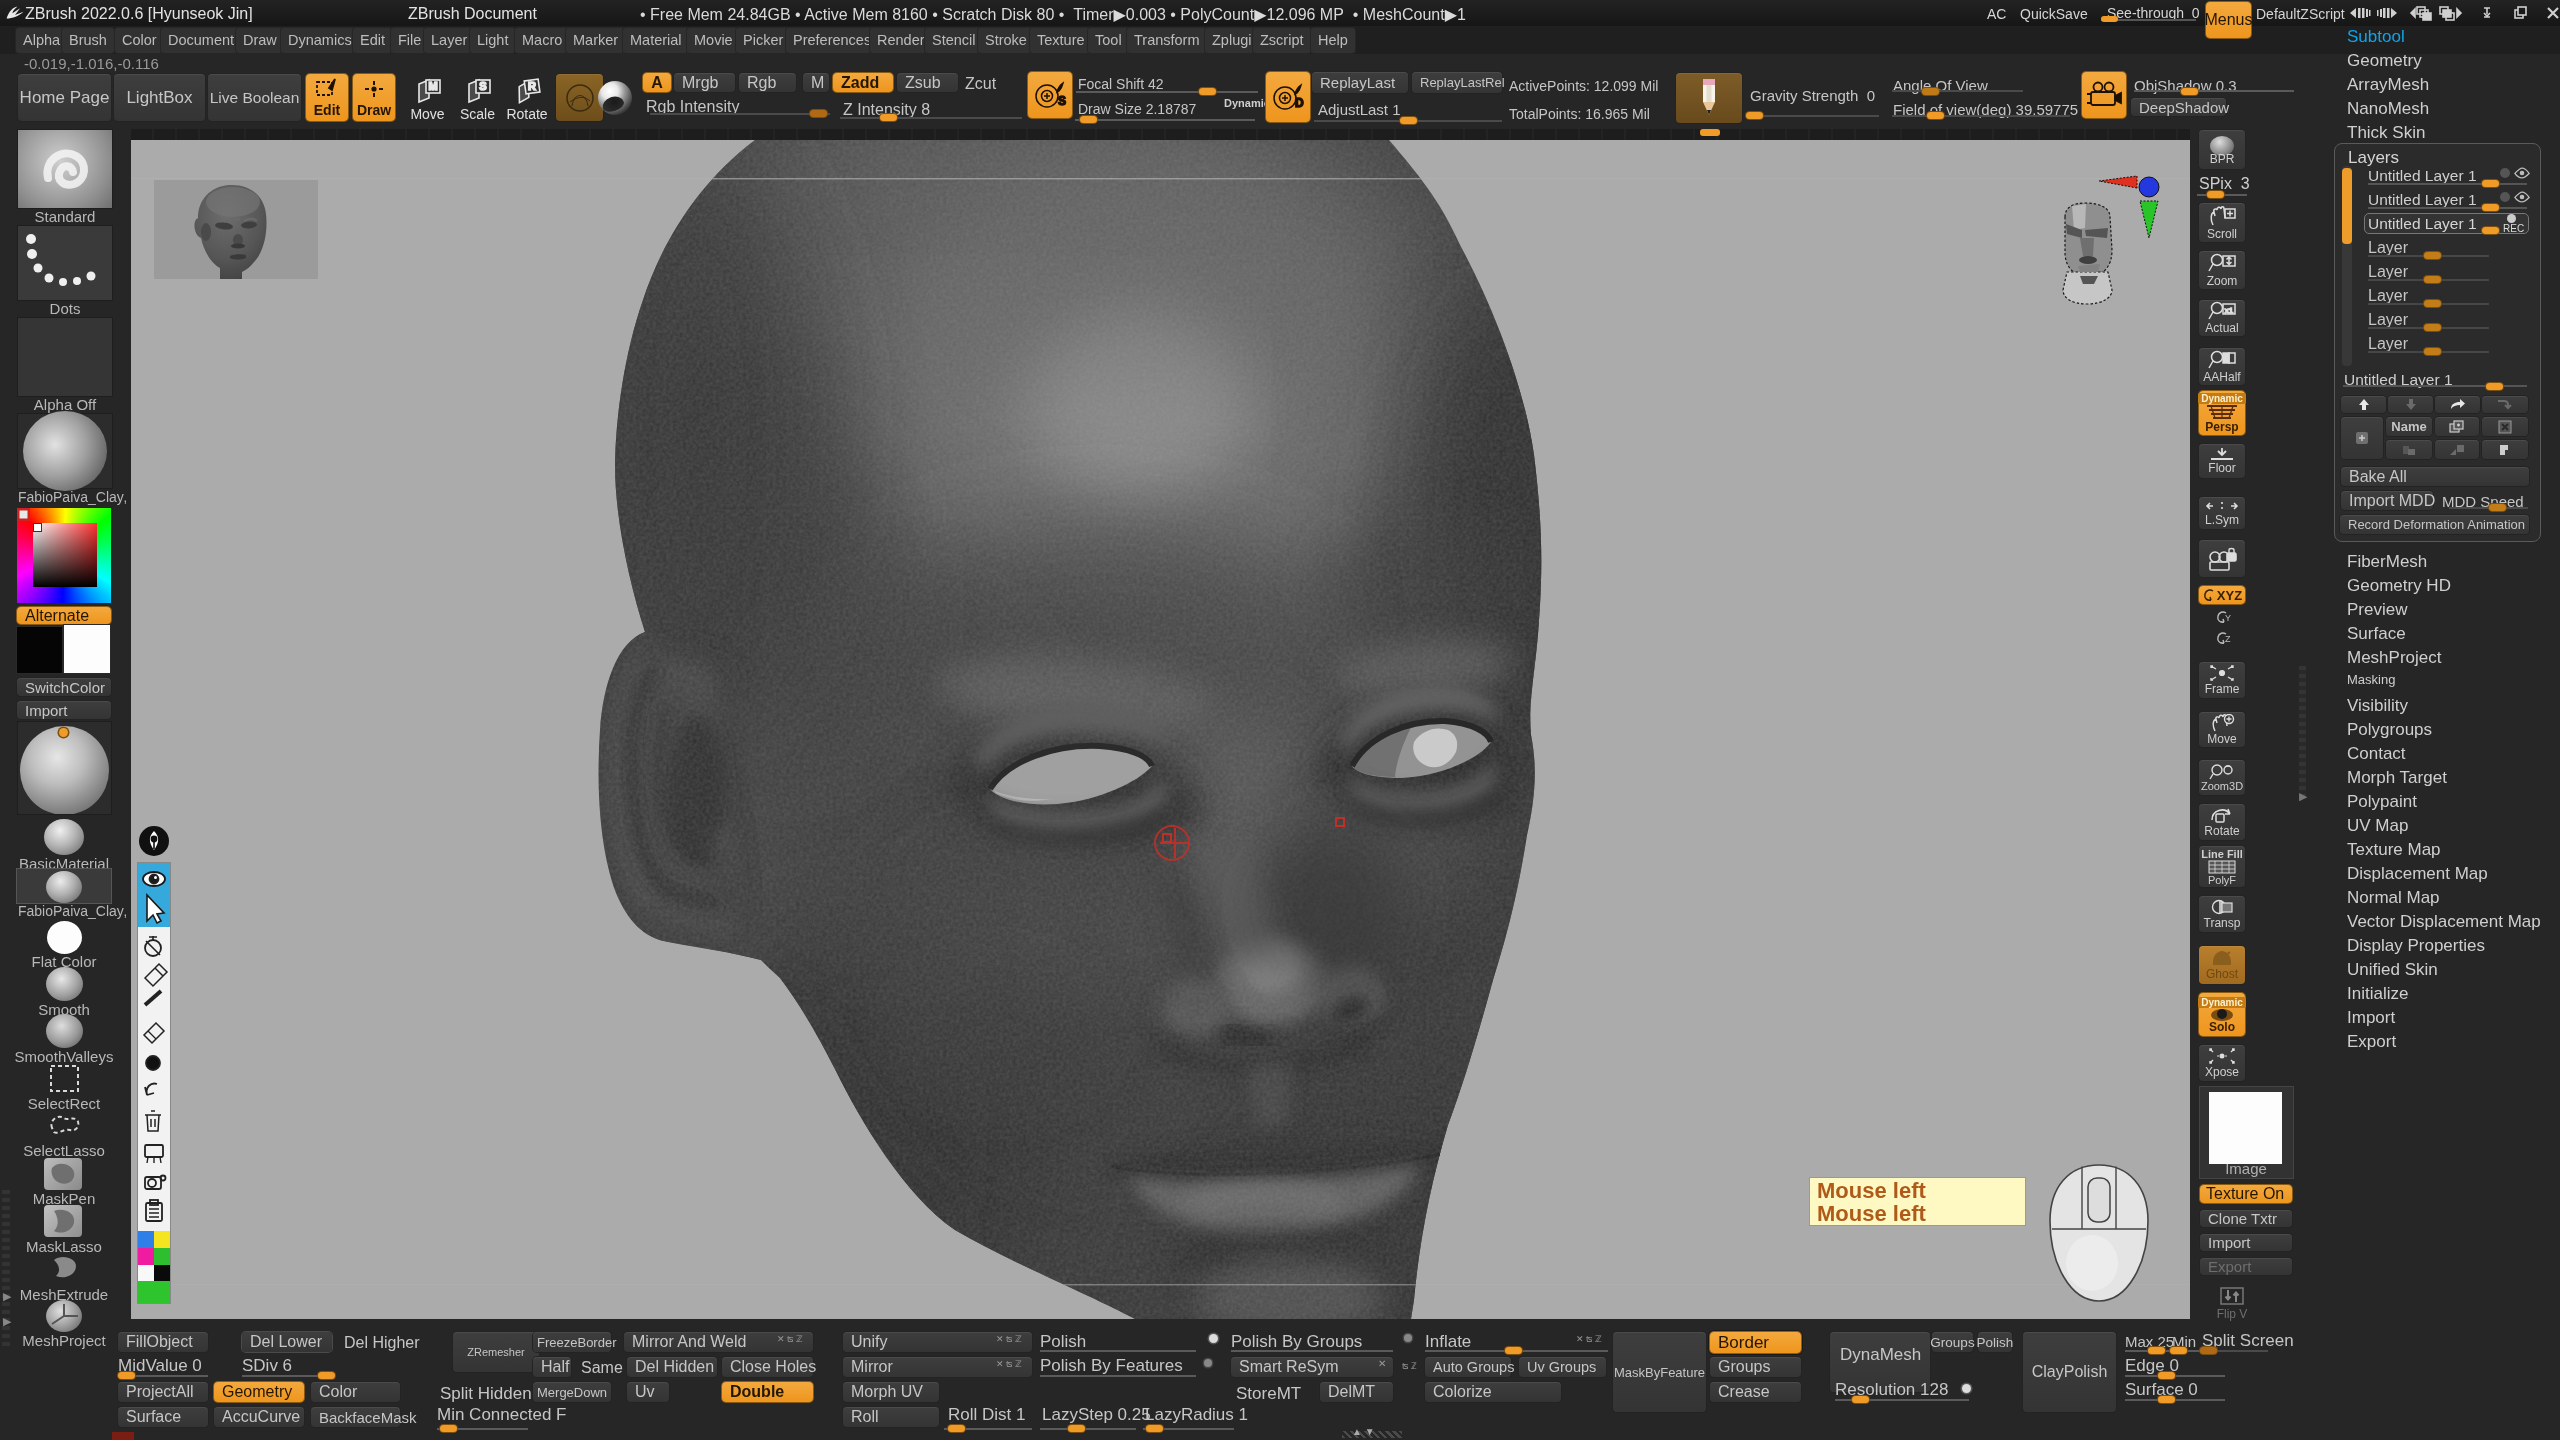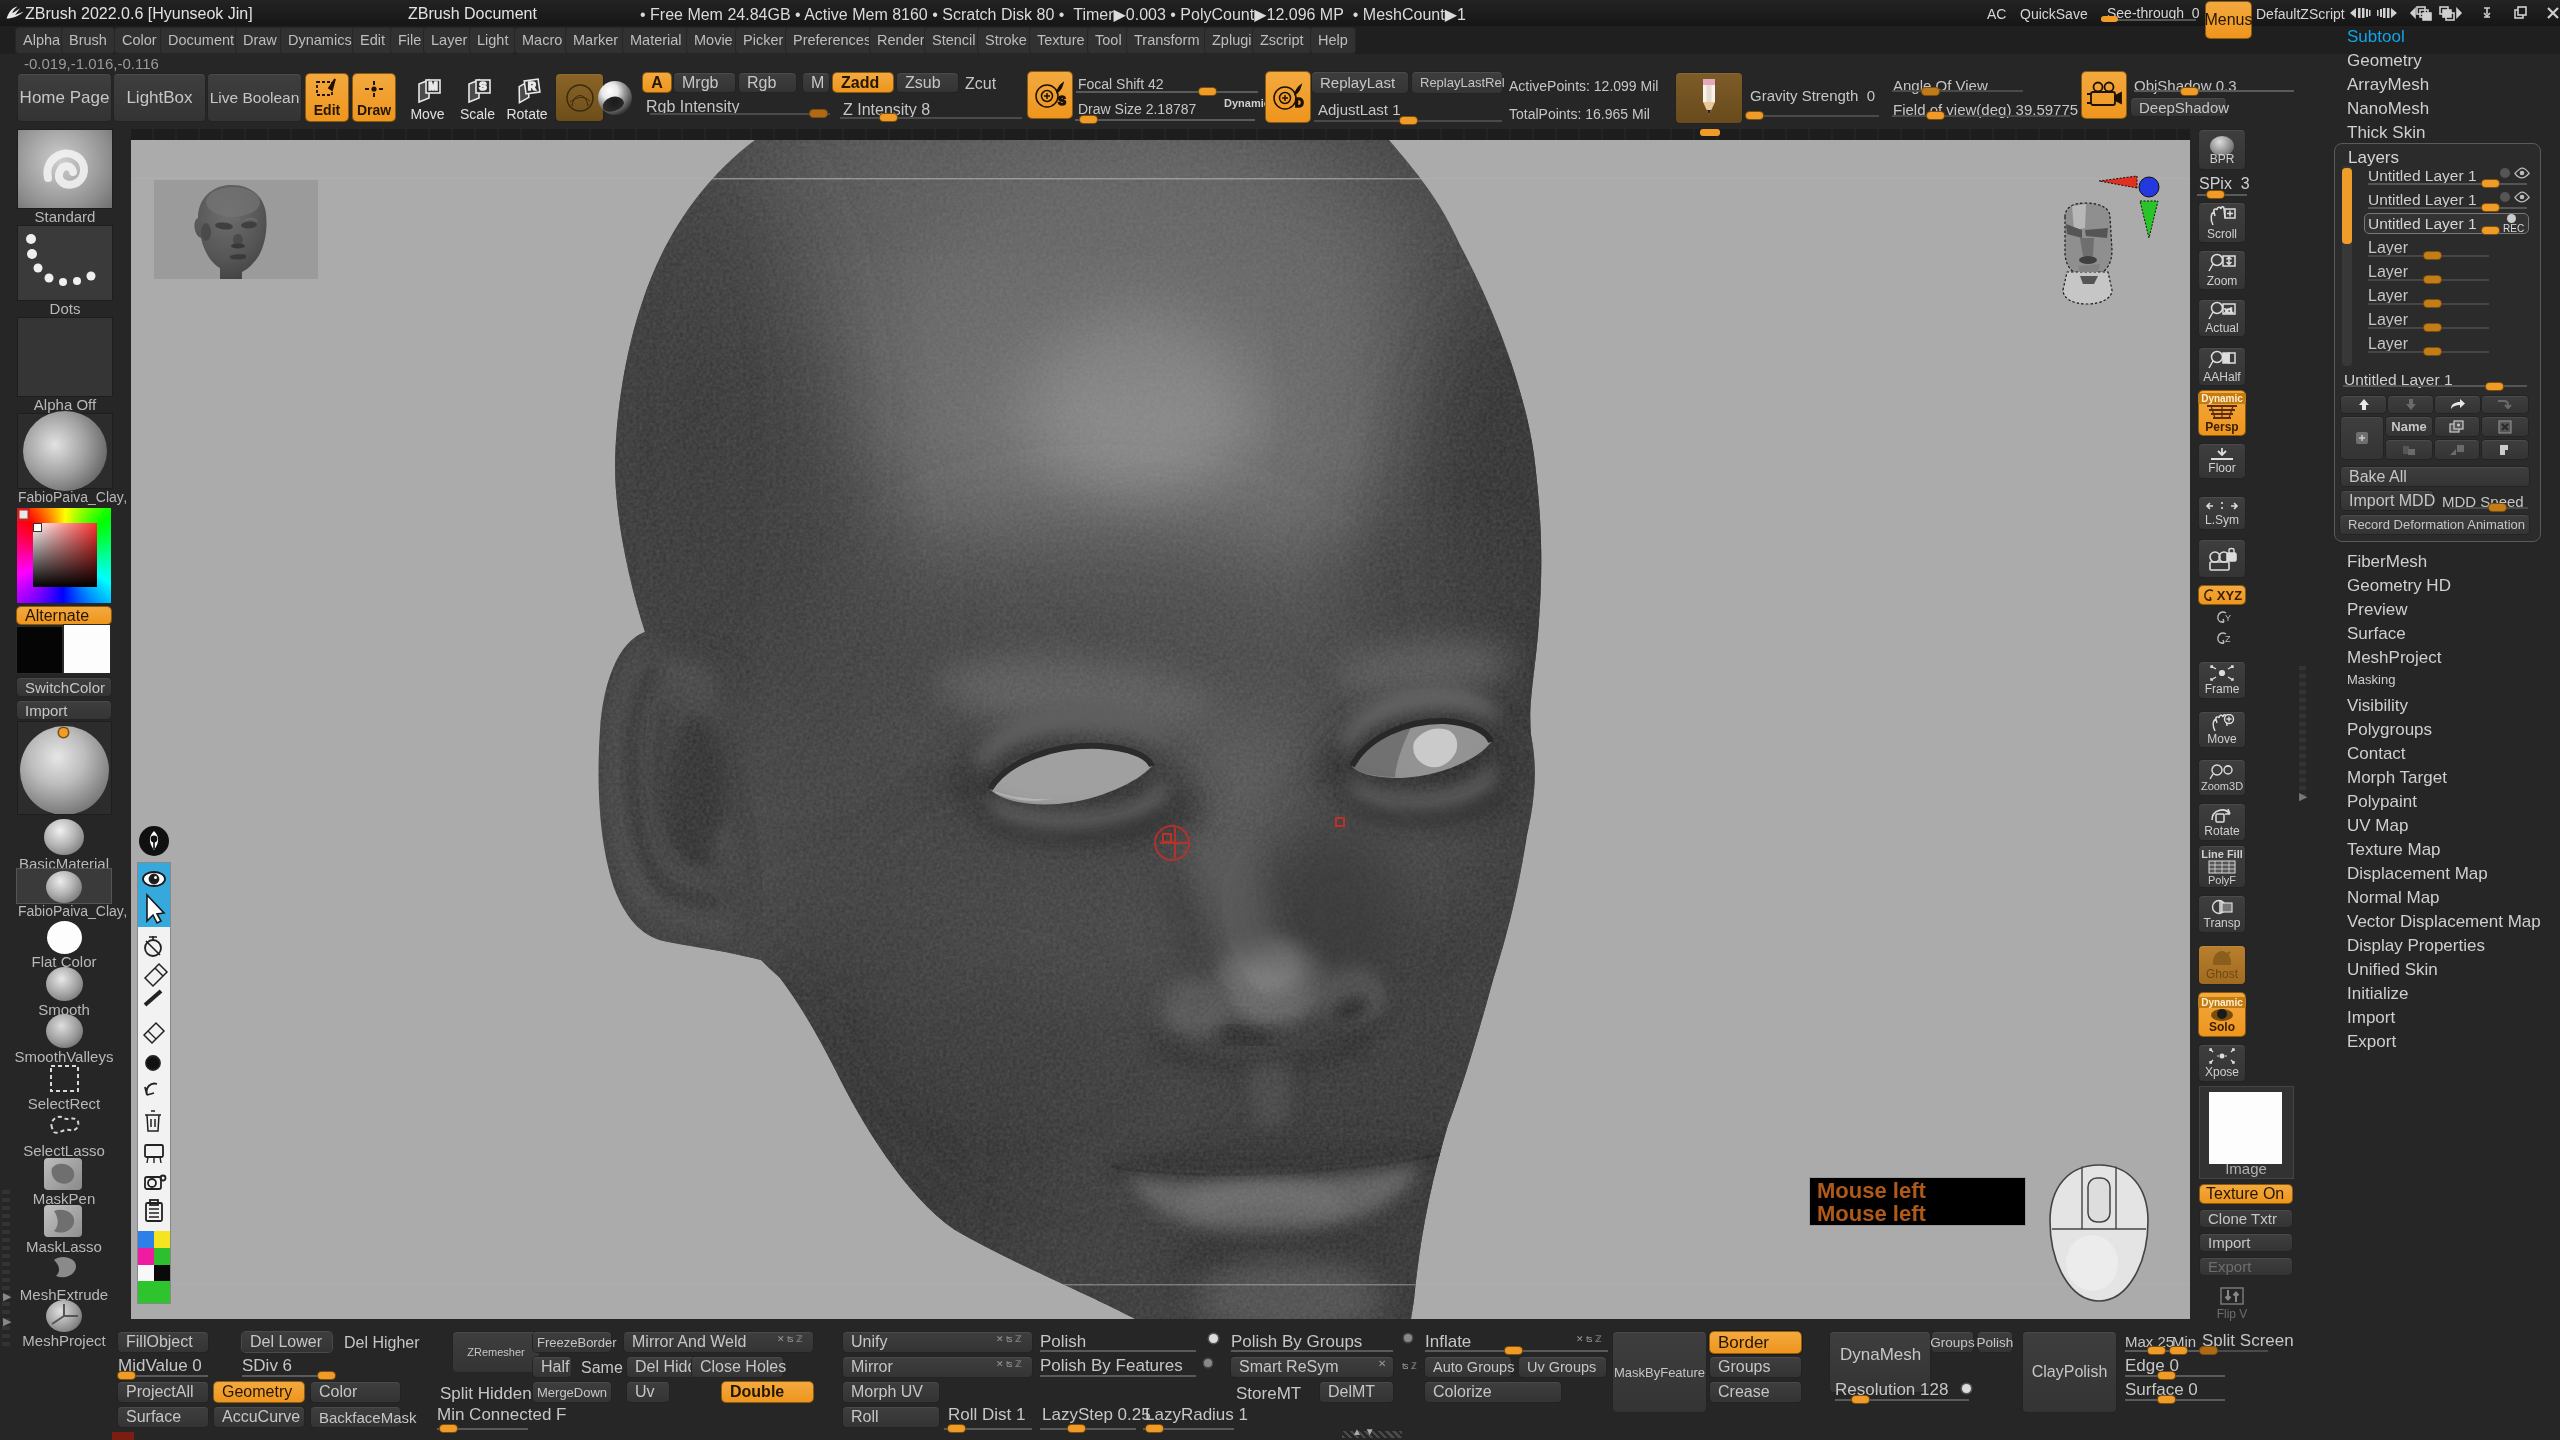--- a/index.html
+++ b/index.html
@@ -587,21 +587,21 @@
             <rect x="16" y="368" width="16" height="17" fill="#f4e520"></rect>
           <rect x="0" y="385" width="16" height="17" fill="#ef1ba0"></rect>
             <rect x="16" y="385" width="16" height="17" fill="#2ebf2e"></rect>
           <rect x="0" y="402" width="16" height="16" fill="#f8f8f8"></rect>
             <rect x="16" y="402" width="16" height="16" fill="#0a0a0a"></rect>
           <rect x="0" y="418" width="32" height="22" fill="#2ec42e"></rect>
         </g>
       </svg>
     </div>
 
-    <div class="abs" style="left:1810px;top:1178px;width:215px;height:47px;background:#000000;box-shadow:0 0 0 1px #999">
+    <div class="abs" style="left:1810px;top:1178px;width:215px;height:47px;background:#fef9c3;box-shadow:0 0 0 1px #999">
       <div class="txt" style="left:7px;top:0px;font-size:22px;font-weight:bold;color:#b05a1a">Mouse left</div>
       <div class="txt" style="left:7px;top:23px;font-size:22px;font-weight:bold;color:#b05a1a">Mouse left</div>
     </div>
 
     <svg class="abs" style="left:2044px;top:1163px" width="110" height="142" viewBox="0 0 110 142">
       <path d="M55 2 C85 2 104 24 104 58 C104 100 84 138 55 138 C26 138 6 100 6 58 C6 24 25 2 55 2 Z" fill="#e4e4e4" stroke="#444" stroke-width="1.6"></path>
       <path d="M8 66 L102 66" stroke="#444" stroke-width="1.4"></path>
       <path d="M38 3.5 L38 66 M72 3.5 L72 66" stroke="#444" stroke-width="1.4"></path>
       <rect x="44" y="15" width="22px" height="44" rx="9" fill="#ddd" stroke="#444" stroke-width="1.5"></rect>
       <ellipse cx="48" cy="100" rx="26" ry="28" fill="#efefef" opacity=".7"></ellipse>
@@ -993,21 +993,21 @@
 
     <div class="txt" style="left:118px;top:1356px;font-size:17px">MidValue 0</div>
     <div class="tr" style="left:118px;top:1375px;width:90px;background:#5a5a5a"></div>
     <div class="hd" style="left:118px;top:1372px"></div>
     <div class="txt" style="left:242px;top:1356px;font-size:17px">SDiv 6</div>
     <div class="tr" style="left:242px;top:1375px;width:90px;background:#5a5a5a"></div>
     <div class="hd" style="left:318px;top:1372px"></div>
     <div class="b bl" style="left:533px;top:1357px;width:38px;height:20px">Half</div>
     <div class="txt" style="left:581px;top:1359px;font-size:16px">Same</div>
     <div class="b bl" style="left:627px;top:1357px;width:90px;height:20px">Del Hidden</div>
-    <div class="b bl" style="left:692px;top:1357px;width:91px;height:20px">Close Holes</div>
+    <div class="b bl" style="left:722px;top:1357px;width:91px;height:20px">Close Holes</div>
     <div class="b bl" style="left:843px;top:1357px;width:189px;height:20px">Mirror</div>
     <div class="txt" style="left:996px;top:1359px;font-size:9px;color:#999">✕ ʦ ℤ</div>
     <div class="txt" style="left:1040px;top:1356px;font-size:17px">Polish By Features</div>
     <div class="tr" style="left:1040px;top:1375px;width:156px;background:#5a5a5a"></div>
     <div class="abs" style="left:1204px;top:1359px;width:8px;height:8px;border-radius:50%;background:#888;box-shadow:0 0 0 1.5px #444"></div>
     <div class="b bl" style="left:1231px;top:1357px;width:162px;height:20px">Smart ReSym</div>
     <div class="txt" style="left:1378px;top:1358px;font-size:10px;color:#999">✕</div>
     <div class="b bl" style="left:1425px;top:1357px;width:86px;height:20px;font-size:14.5px">Auto Groups</div>
     <div class="b bl" style="left:1519px;top:1357px;width:87px;height:20px;font-size:14.5px">Uv Groups</div>
     <div class="txt" style="left:1402px;top:1359px;font-size:9px;color:#999">ʦ ℤ</div>

